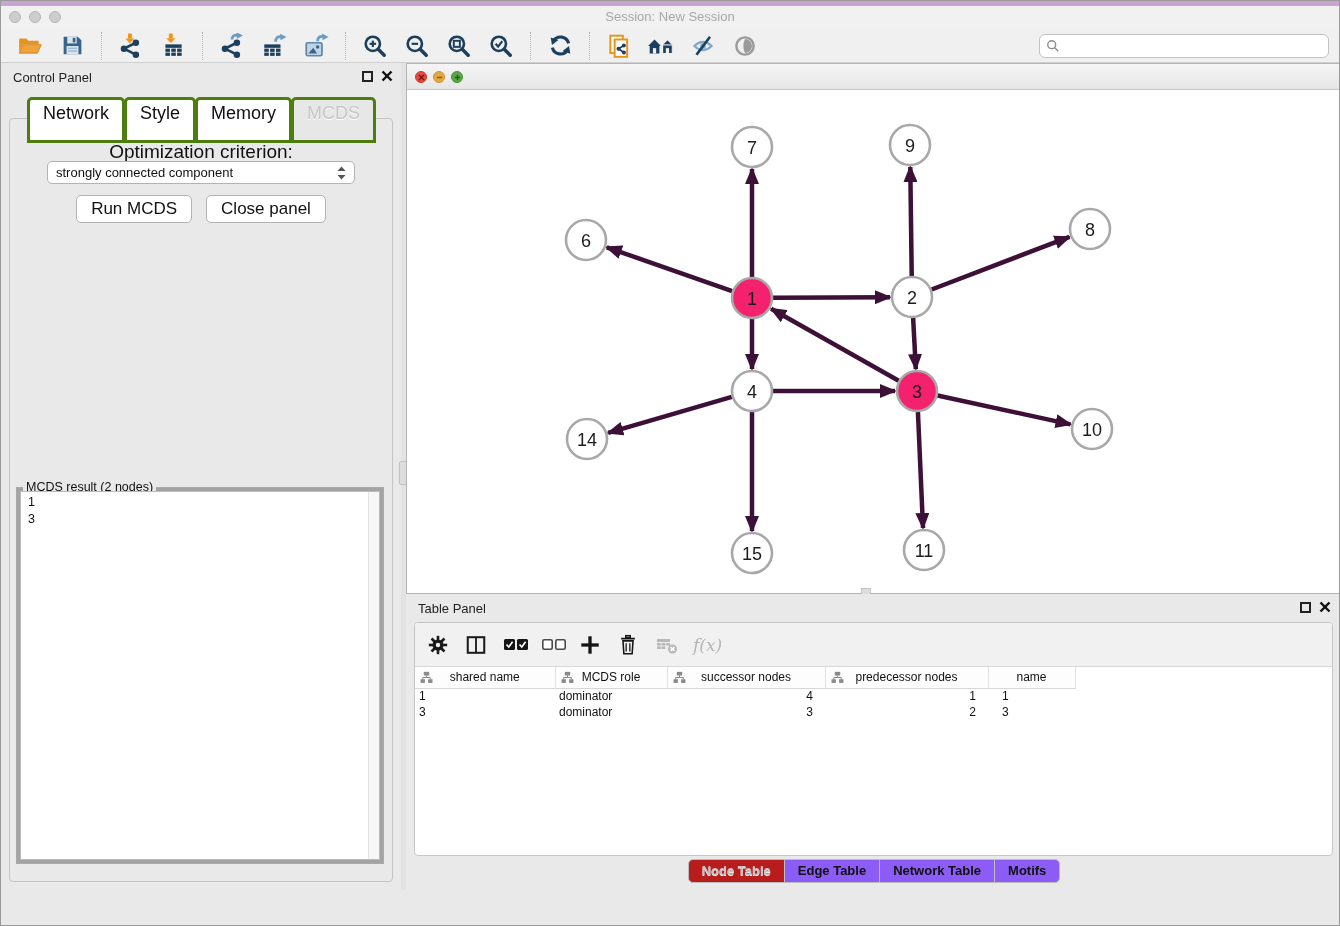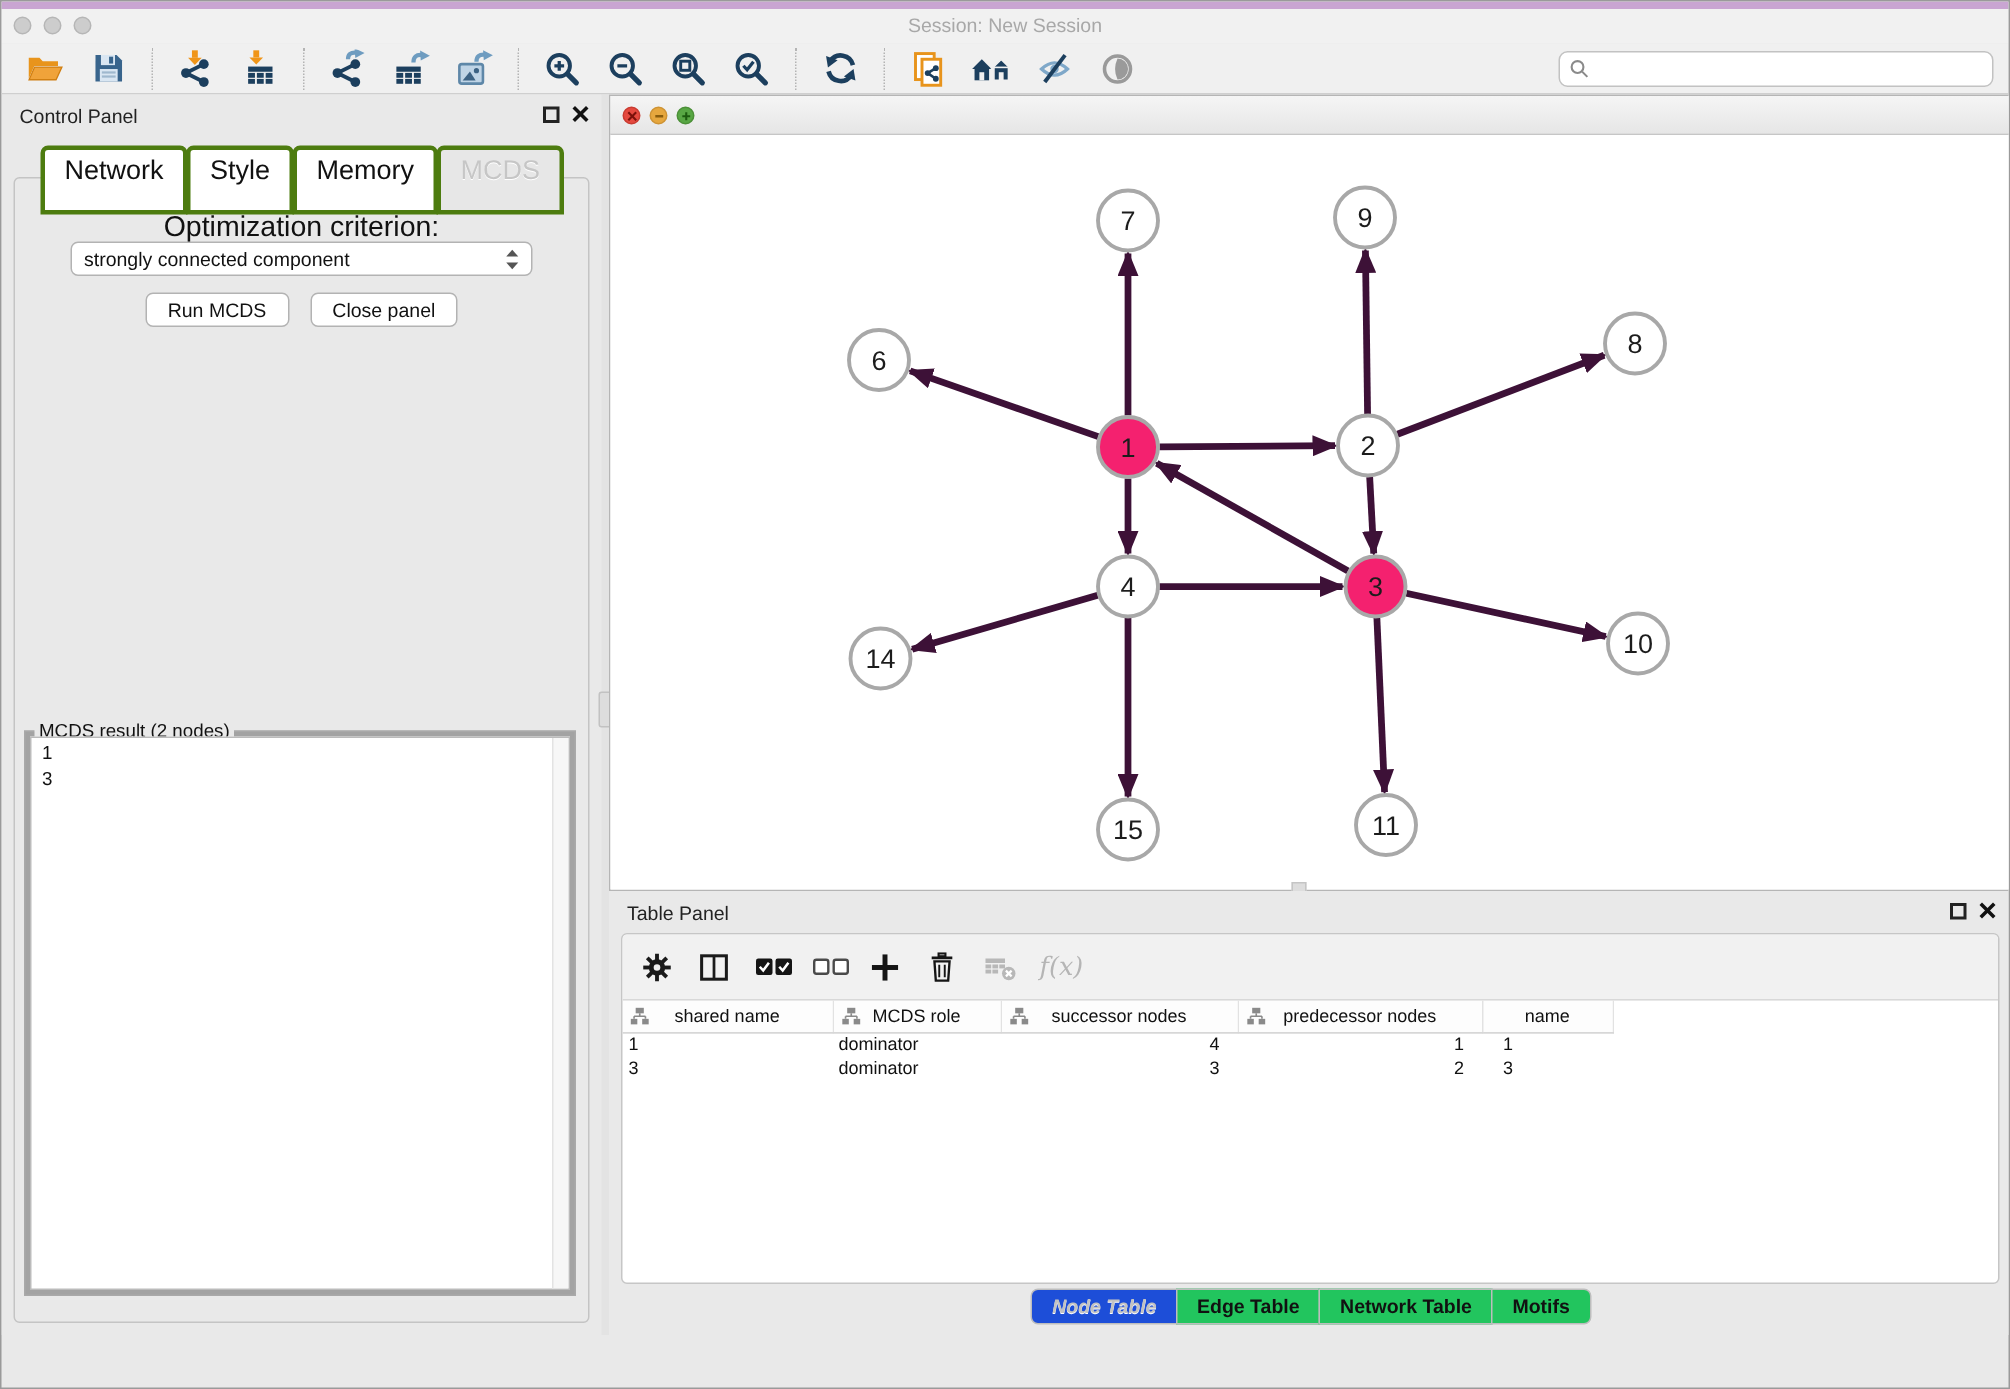--- a/index.html
+++ b/index.html
@@ -39,21 +39,21 @@
     color:#111; border-radius:5px 5px 0 0; cursor:pointer; }
   .ctab.active { background:#E7E7E7; color:#C6C6C6; text-shadow:0 1px 0 #FFF; }
   .cp-content { position:absolute; left:8px; right:8px; top:55px; bottom:8px;
     border:1px solid #C4C4C4; border-radius:4px; background:#E9E9E9; }
   .opt-label { position:absolute; left:0; right:0; top:22px; text-align:center; font-size:19px; color:#111; }
   .dropdown { position:absolute; left:37px; right:37px; top:42px; height:23px; background:#FFF;
     border:1px solid #B3B3B3; border-radius:5px; display:flex; align-items:center; font-size:13px;
     color:#111; padding:0 8px; cursor:pointer; }
   .dropdown .dd-label { flex:1; }
   .btn-row { position:absolute; left:0; right:0; top:76px; display:flex; justify-content:center; gap:14px; }
-  .pbutton { font-size:13px; color:#111; background:#FFF; border:1px solid #B3B3B3; border-radius:5px;
+  .pbutton { font-size:17px; color:#111; background:#FFF; border:1px solid #B3B3B3; border-radius:5px;
     padding:3px 14px; min-width:92px; cursor:pointer; font-family:"Liberation Sans", sans-serif; }
   .result-fieldset { position:absolute; left:6px; right:8px; top:368px; height:377px;
     border:1px solid #A9A9A9; background:#a3a3a3;padding-left:39px; }
   .result-legend { position:absolute; left:6px; top:-8px; background:#E9E9E9; padding:0 3px;
     font-size:12.5px; color:#111; }
   .result-inner { position:absolute; left:3px; right:3px; top:3px; bottom:3px; background:#FFF;
     border:1px solid #BBB; overflow:hidden; }
   .result-track { position:absolute; right:0; top:0; bottom:0; width:11px; background:#F7F7F7;
     border-left:1px solid #E3E3E3; }
   .result-line { font-size:12.5px; color:#111; line-height:17px; padding-left:7px; }
@@ -88,25 +88,25 @@
     align-items:center; justify-content:flex-start; margin-right:4px; cursor:pointer; }
   .fx-label { font-family:"DejaVu Serif", serif; font-style:italic; font-size:17px; color:#B5B5B5; }
   .ntable { border-collapse:collapse; table-layout:fixed; font-size:12px; color:#111; }
   .ntable th { font-weight:normal; height:21px; border-bottom:1px solid #D7D7D7; border-right:1px solid #E2E2E2;
     background:#FDFDFD; position:relative; text-align:center; font-size:12px; }
   .ntable th .th-icon { position:absolute; left:5px; top:4px; }
   .ntable td { height:16px; padding:0 4px; white-space:nowrap; overflow:hidden; }
   .al-right { text-align:right; padding-right:12px !important; }
   .name-cell { padding-left:14px !important; }
   .bottom-tabs { position:absolute; left:0; right:0; bottom:7px; display:flex; justify-content:center; }
-  .btab { font-size:13px; font-weight:bold; color:#111; background:#22c55e; border:1px solid #BDBDBD;
+  .btab { font-size:13px; font-weight:bold; color:#111; background:#8b5cf6; border:1px solid #BDBDBD;
     margin-right:-1px; padding:3px 13px 4px; cursor:pointer; }
   .btab:first-child { border-radius:5px 0 0 5px; }
   .btab:last-child { border-radius:0 5px 5px 0; }
-  .btab.active { background:#1d4ed8; color:#C2C2C2; text-shadow:0 1px 0 #FFF;font-style:italic; }
+  .btab.active { background:#b91c1c; color:#C2C2C2; text-shadow:0 1px 0 #FFF; }
   
   .status-bar { position:absolute; left:0; top:889px; width:100%; height:37px; background:#ECECEC;
     border-top:1px solid #ADADAD; }
   .levels-btn { position:absolute; left:10px; top:6px; width:28px; height:25px; background:#F6F6F6;
     border:1px solid #A8A8A8; border-radius:3px; display:flex; align-items:center; justify-content:center; cursor:pointer; }
   .memory-btn { position:absolute; right:10px; top:6px; height:25px; background:#F6F6F6;
     border:1px solid #9E9E9E; border-radius:4px; display:flex; align-items:center; gap:6px;
     padding:0 10px; font-size:13px; color:#111; cursor:pointer; font-family:"Liberation Sans", sans-serif; }
   .mem-dot { width:11px; height:11px; border-radius:50%; background:#21A038; }
 </style>

